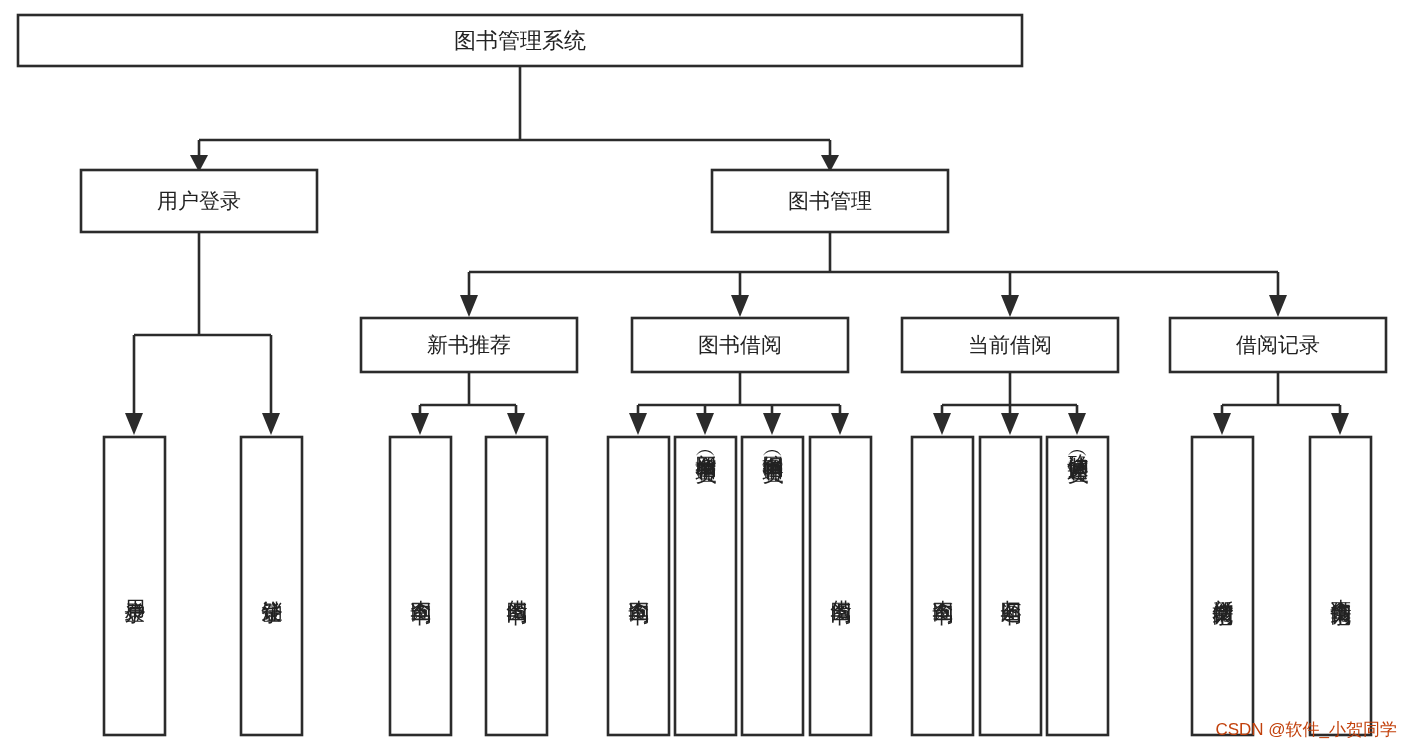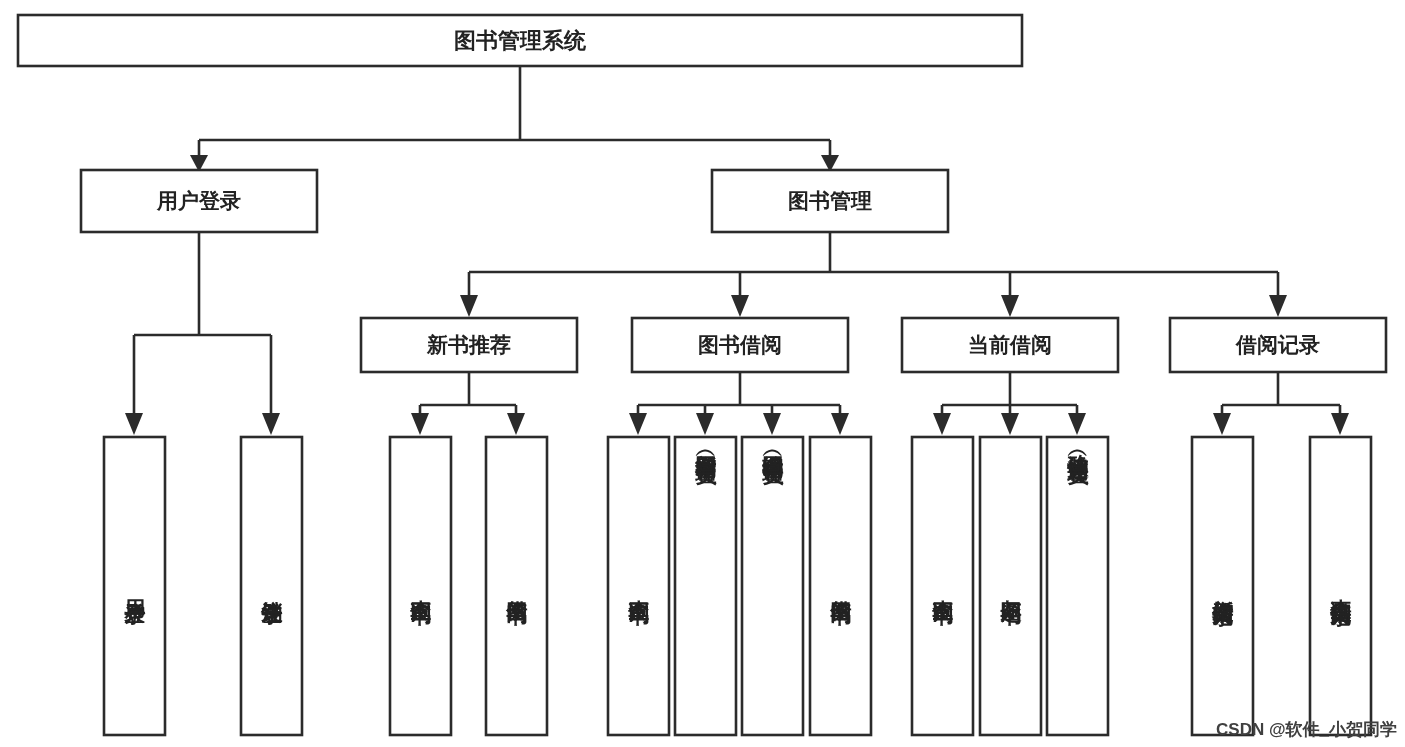--- a/index.html
+++ b/index.html
@@ -10,21 +10,20 @@
   body {
     width: 1405px;
     height: 747px;
     font-family: "Liberation Sans", "DejaVu Sans", sans-serif;
     overflow: hidden;
   }
   #diagram-root {
     position: relative;
     width: 1405px;
     height: 747px;
-    font-weight: bold;
   }
   svg#flowchart {
     position: absolute;
     left: 0;
     top: 0;
     width: 1405px;
     height: 747px;
     display: block;
   }
   .node-rect {
@@ -73,21 +72,21 @@
     letter-spacing: 1.5px;
     white-space: nowrap;
     text-align: center;
   }
   .watermark {
     position: absolute;
     right: 8px;
     bottom: 6px;
     font-family: "Liberation Sans", "DejaVu Sans", sans-serif;
     font-size: 17px;
-    color: #404040;
+    color: #c2410c;
     white-space: nowrap;
     user-select: none;
   }
 </style>
 </head>
 <body>
 
 <div id="diagram-root">
 
   <svg id="flowchart" viewBox="0 0 1405 747">

